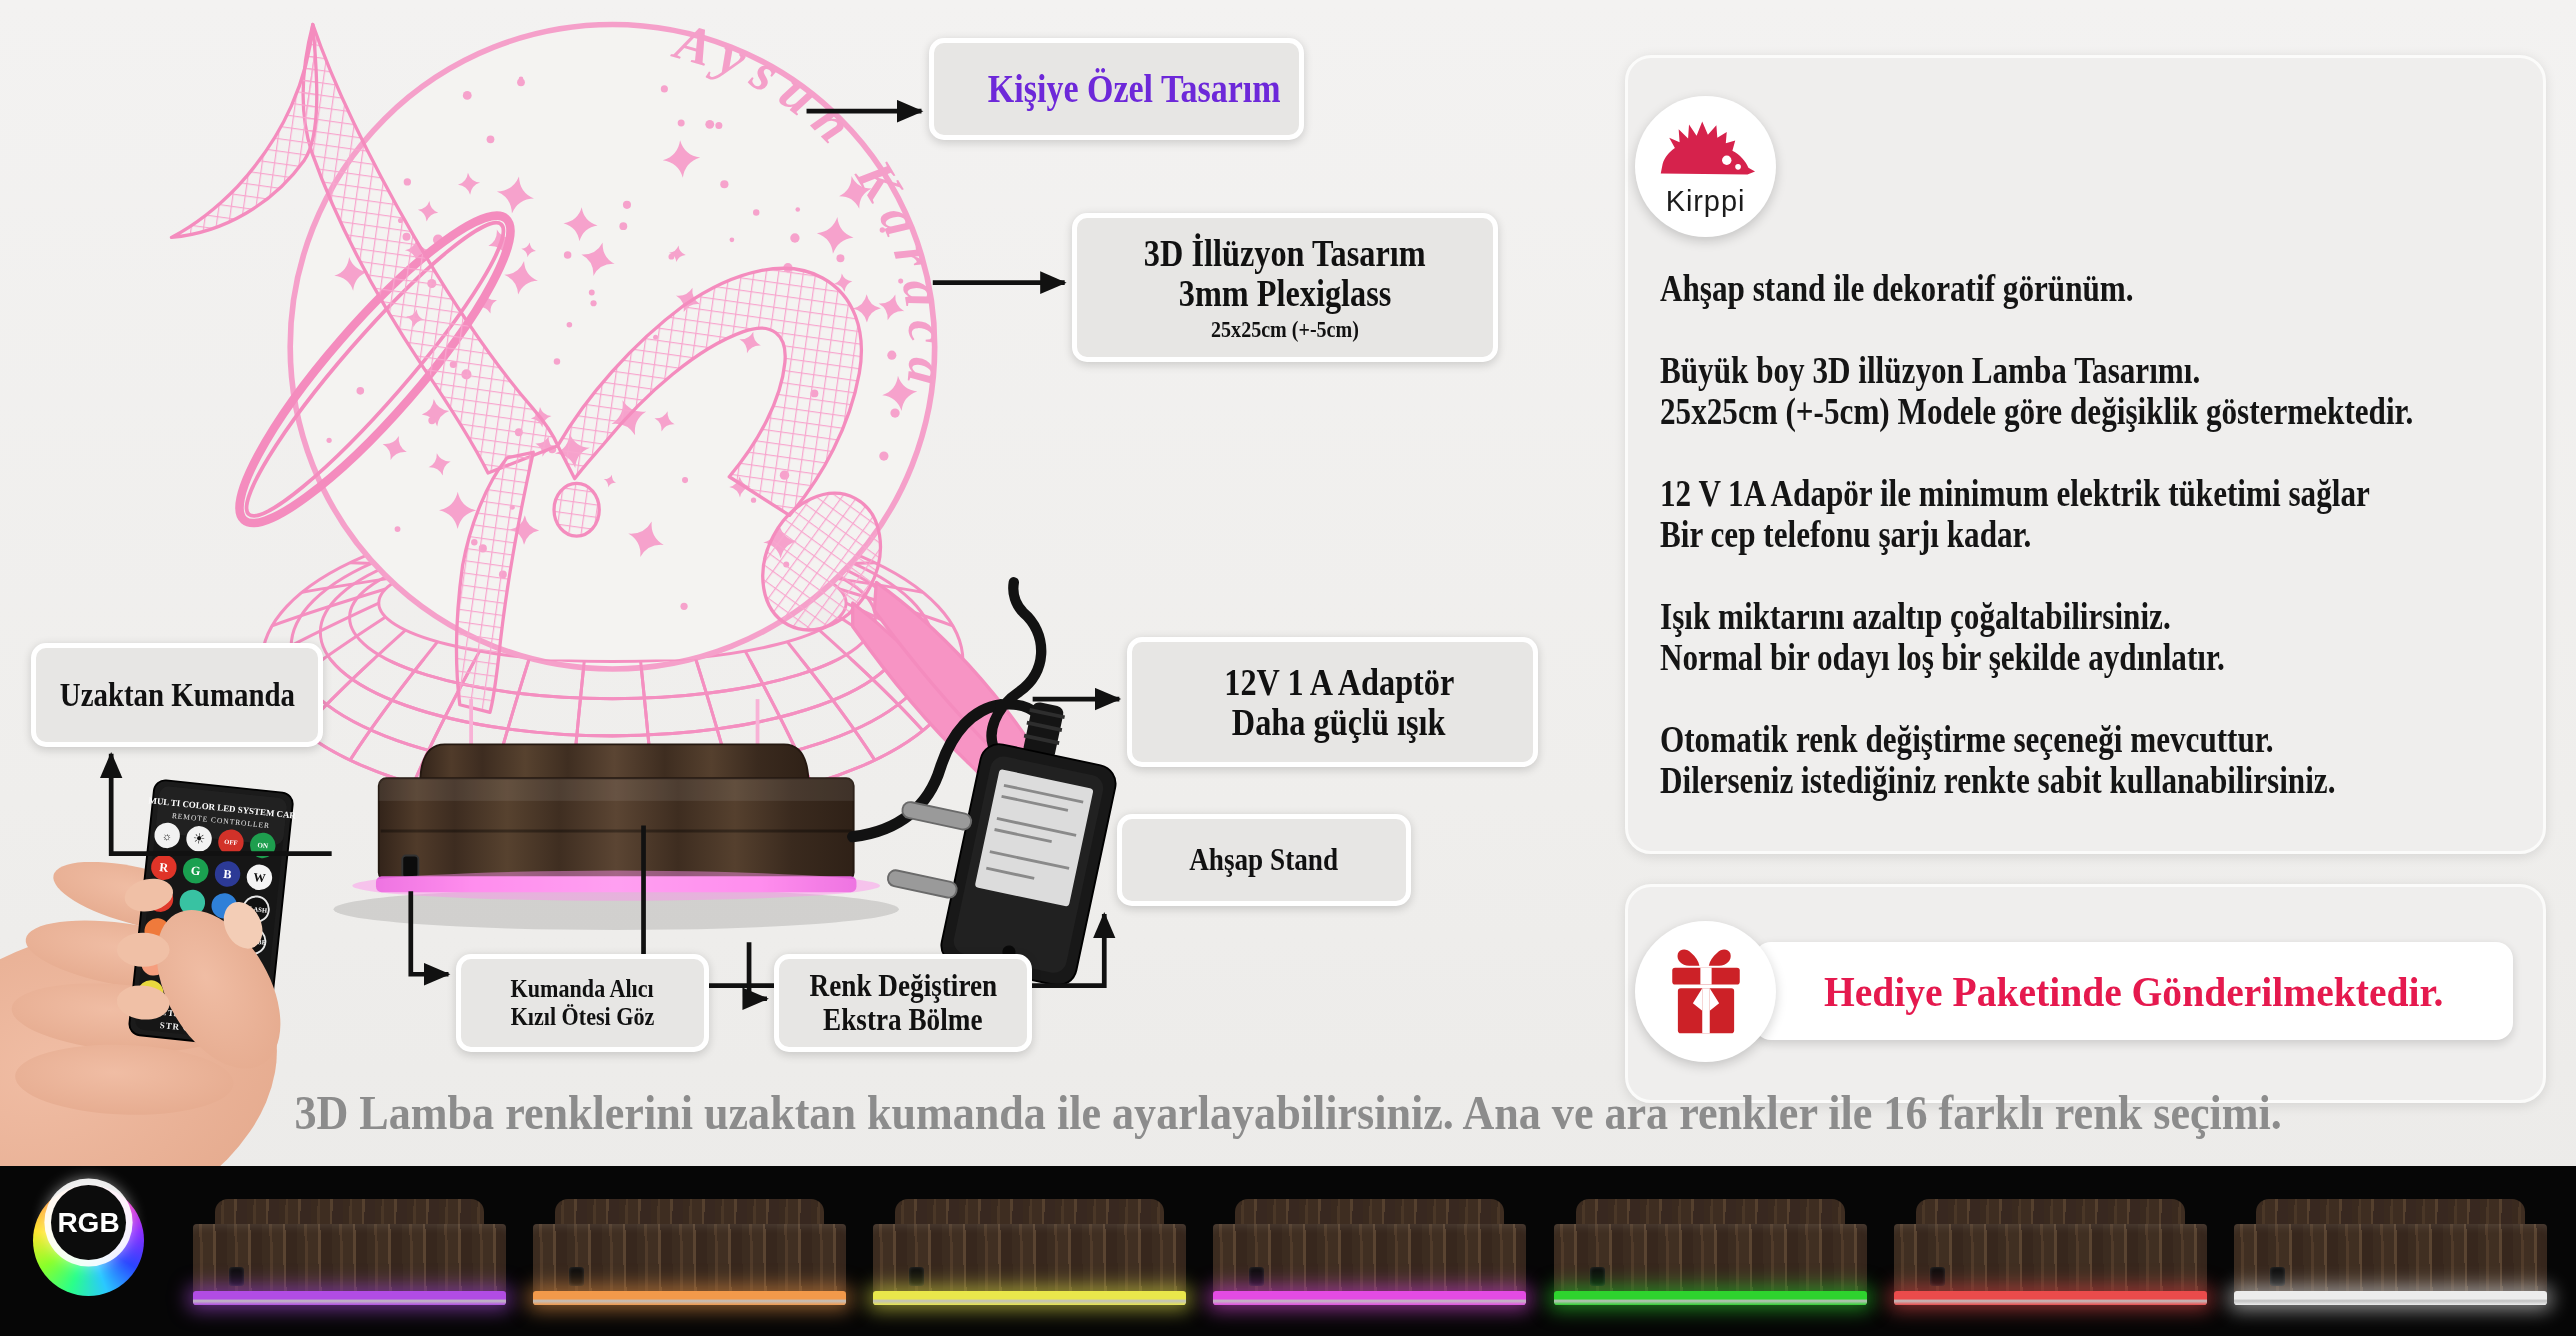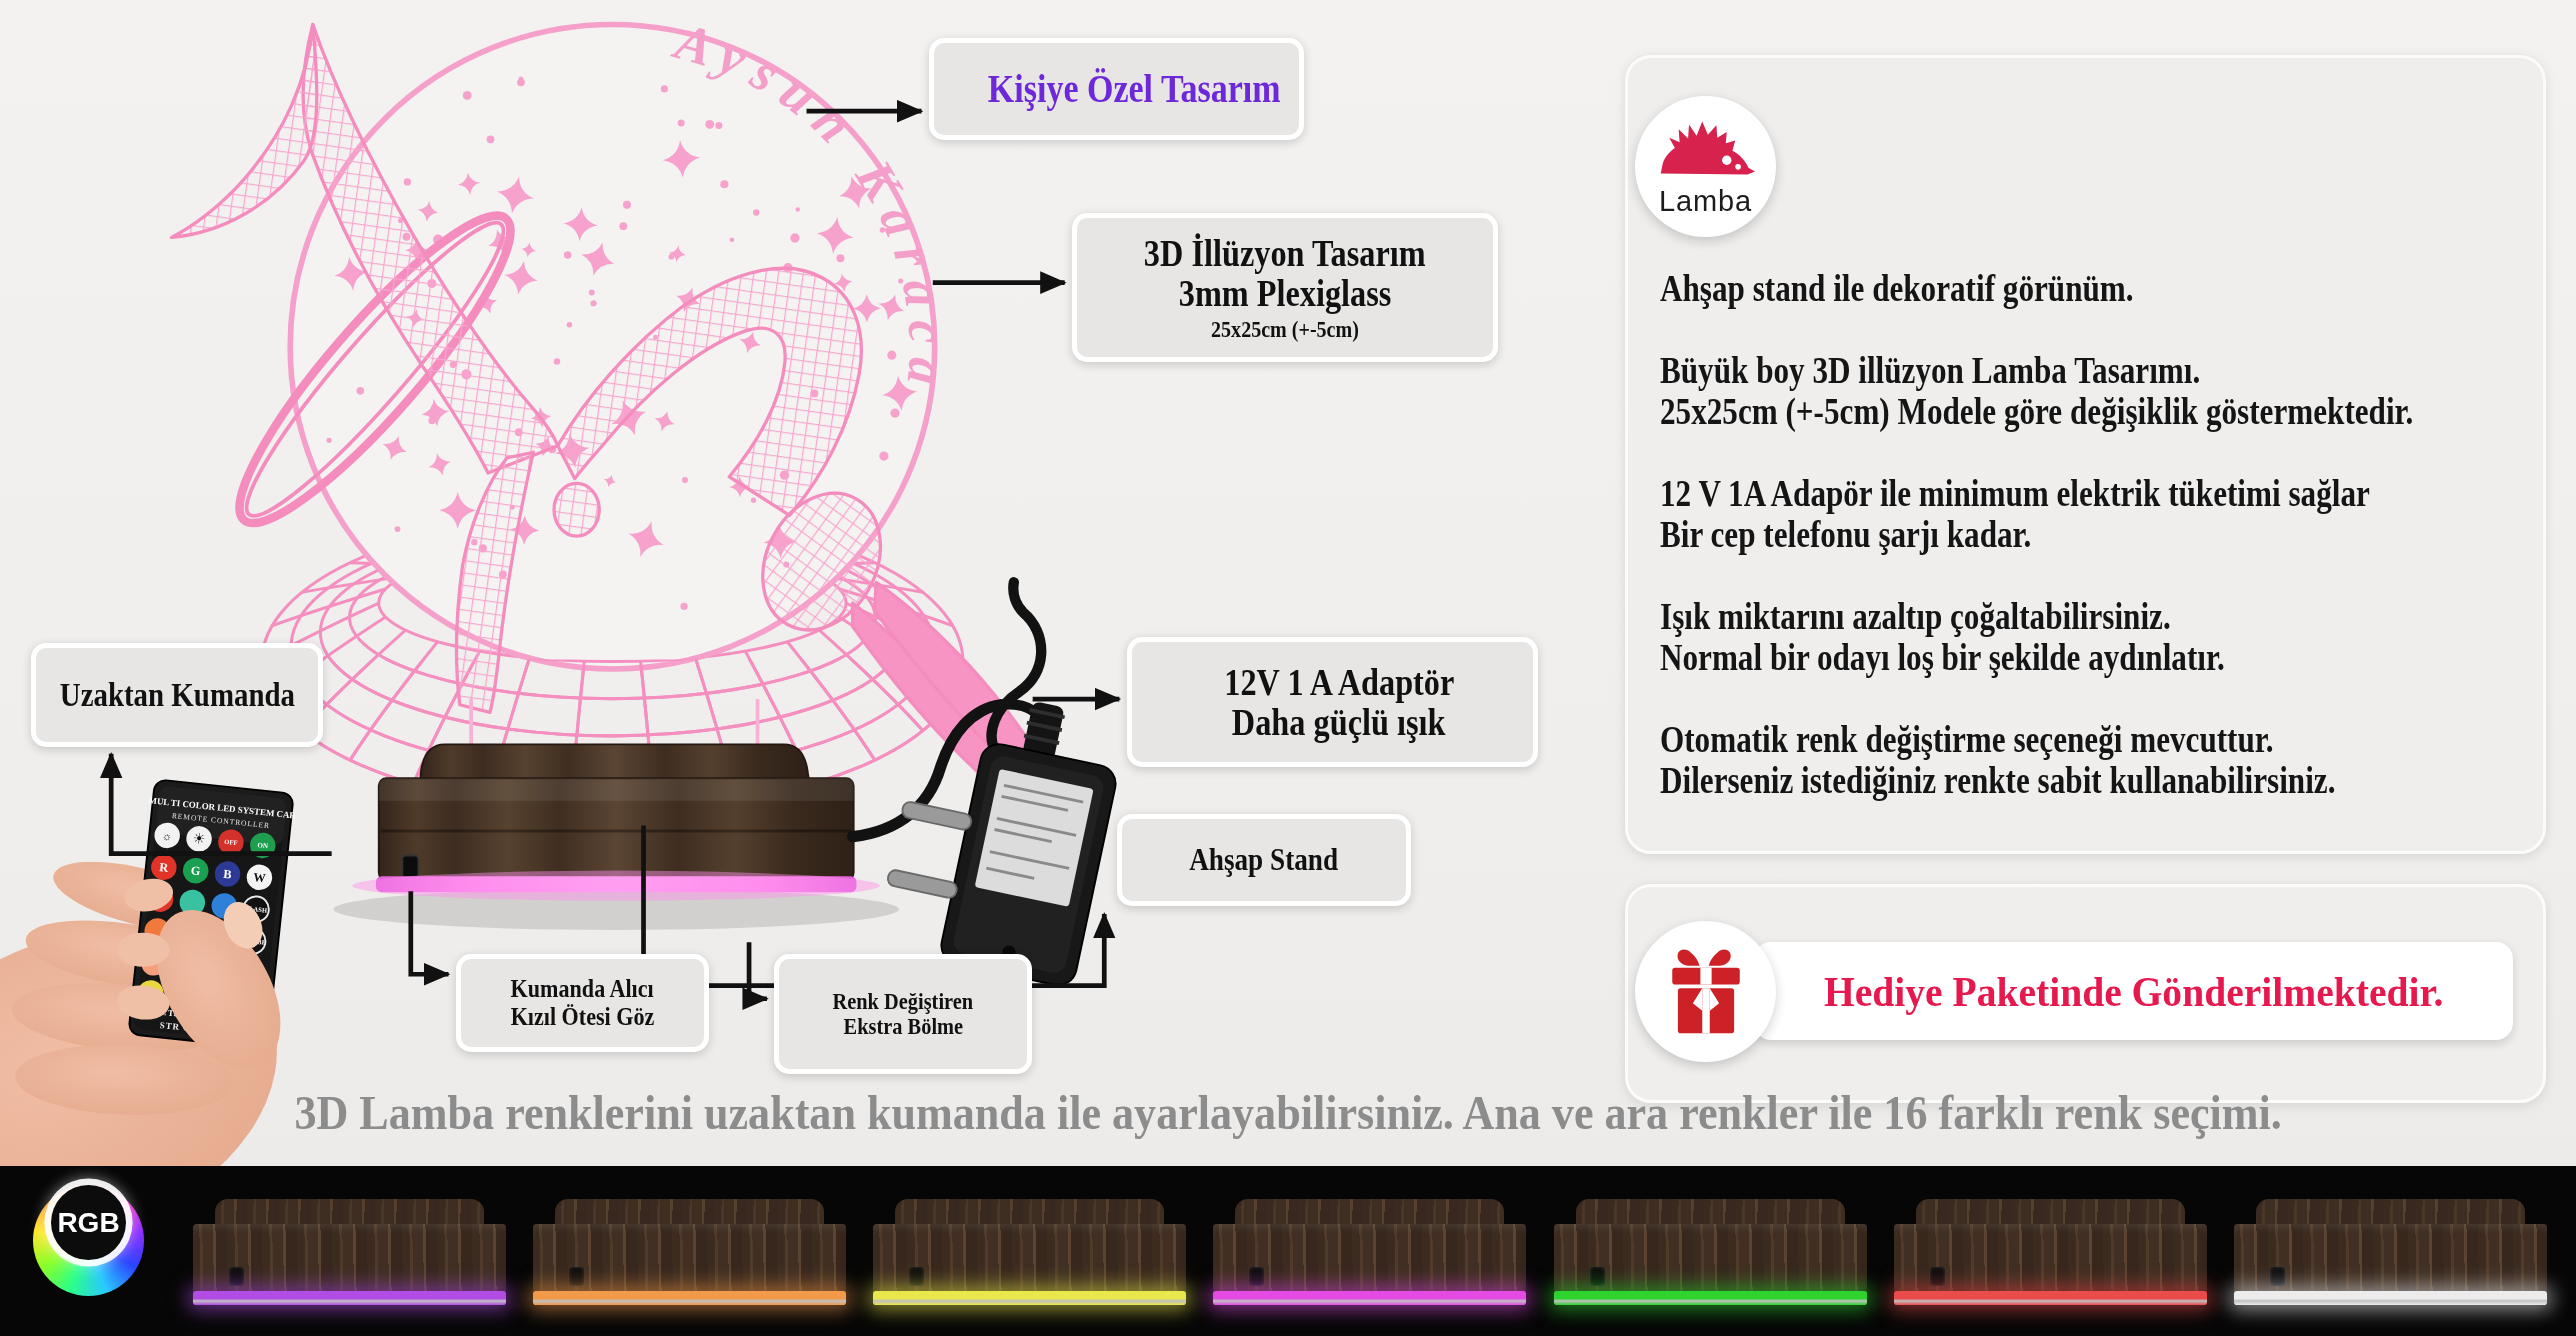--- a/index.html
+++ b/index.html
@@ -20,21 +20,21 @@
     color:#111;font-weight:bold;text-align:center;line-height:1.06;
   }
   .callout .cond{display:inline-block;transform:scaleX(.85);transform-origin:center;white-space:nowrap;}
   .c-custom{left:929px;top:38px;width:375px;height:102px;color:#6d28d9;font-size:40px;padding-left:36px;}
   .c-illusion{left:1072px;top:213px;width:426px;height:149px;font-size:38px;}
   .c-illusion .small{font-size:23.6px;margin-top:3.8px;}
   .c-adapter{left:1127px;top:637px;width:411px;height:130px;font-size:38px;padding-left:13px;}
   .c-stand{left:1117px;top:814px;width:294px;height:92px;font-size:32px;}
   .c-remote{left:31px;top:643px;width:292px;height:104px;font-size:34px;}
   .c-ir{left:456px;top:954px;width:253px;height:98px;font-size:26px;}
-  .c-extra{left:774px;top:954px;width:258px;height:120px;font-size:24px;align-items:center;}
+  .c-extra{left:774px;top:954px;width:258px;height:98px;font-size:32px;align-items:center;}
 
   
   .panel{
     position:absolute;box-sizing:border-box;
     background:#efeeed;border:3.8px solid #fbfbfa;border-radius:26px;
     box-shadow:0 2.8px 11.3px rgba(0,0,0,.10);
   }
   .p-info{left:1625px;top:55px;width:921px;height:799px;}
   .p-gift{left:1625px;top:884px;width:921px;height:219px;}
   .badge-circle{
@@ -459,21 +459,21 @@
   </div>
 
   <div class="panel p-info"></div>
   <div class="badge-circle b-logo">
     <div style="text-align:center">
       <svg width="106" height="66" viewBox="0 0 112 70">
         <path fill="#d6224c" d="M8,62 L10,52 C12,45 17,39 23,35 L17,24 L28,29 L27,15 L37,25 L38,10 L46,22 L52,7 L58,21 L67,11 L68,24 L78,18 L77,30 L87,27 L84,38 C92,42 98,49 101,56 L108,60 L100,63 Z"></path>
         <circle cx="78" cy="48" r="5" fill="#fff"></circle>
           <circle cx="90" cy="55" r="3" fill="#fff"></circle>
       </svg>
-      <div class="kirppi-label">Lamba</div>
+      <div class="kirppi-label">Kirppi</div>
     </div>
   </div>
   <div class="info-text">
       <div class="info-par">
         <div class="info-line">Ahşap stand ile dekoratif görünüm.</div>
       </div>
       <div class="info-par">
         <div class="info-line">Büyük boy 3D illüzyon Lamba Tasarımı.</div>
         <div class="info-line">25x25cm (+-5cm) Modele göre değişiklik göstermektedir.</div>
       </div>

